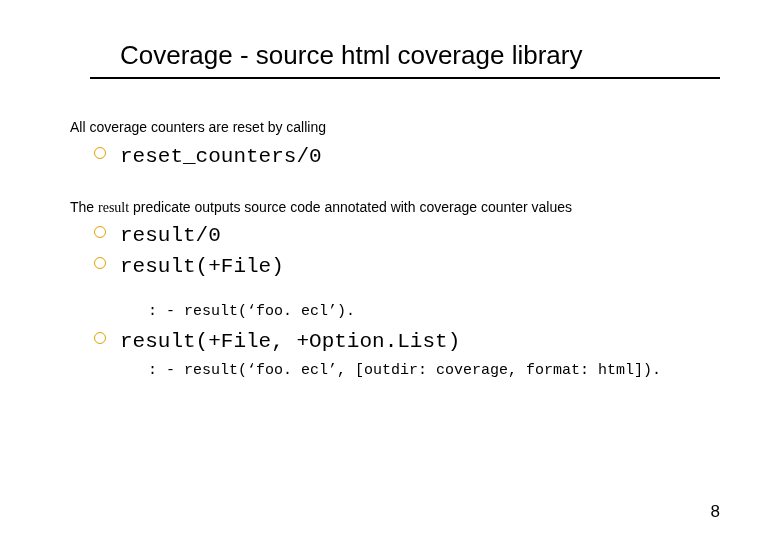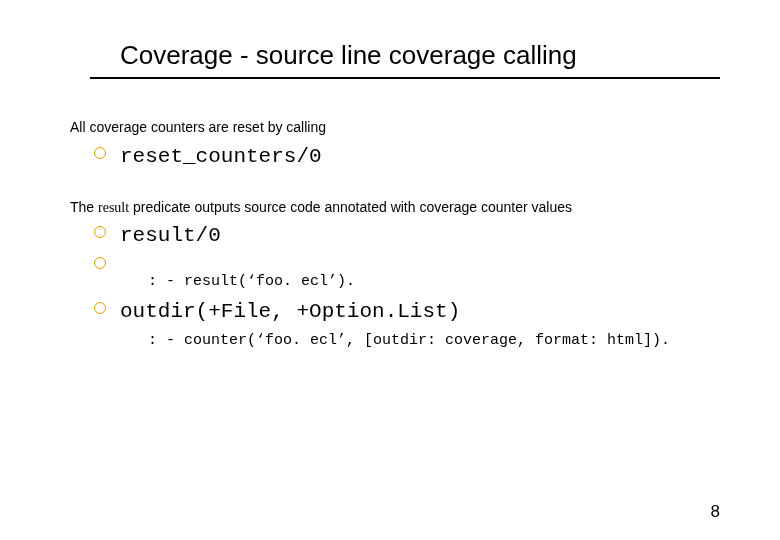--- a/index.html
+++ b/index.html
@@ -71,46 +71,47 @@
   .page-num {
     position: absolute;
     bottom: 18px;
     right: 60px;
     font-size: 17px;
   }
 </style>
 </head>
 <body>
 
-<h1 class="title">Coverage - source line coverage calling</h1>
+<h1 class="title">Coverage - source html coverage library</h1>
 <hr class="rule">
 
 <p class="para">All coverage counters are reset by calling</p>
 <ul class="list">
   <li>
     <span class="bullet"></span>
     <span class="mono">reset_counters/0</span>
   </li>
 </ul>
 
 <p class="para indent-para">
   <span>The </span><span class="mono-inline">result</span><span> predicate outputs source code annotated with coverage counter values</span>
 </p>
 <ul class="list" style="margin-bottom:22px;">
   <li>
     <span class="bullet"></span>
     <span class="mono">result/0</span>
   </li>
   <li>
     <span class="bullet"></span>
+    <span class="mono">result(+File)</span>
   </li>
 </ul>
 <p class="sub">: - result(‘foo. ecl’).</p>
 
 <ul class="list" style="margin-bottom:6px;">
   <li>
     <span class="bullet"></span>
-    <span class="mono">outdir(+File, +Option.List)</span>
+    <span class="mono">result(+File, +Option.List)</span>
   </li>
 </ul>
-<p class="sub">: - counter(‘foo. ecl’, [outdir: coverage, format: html]).</p>
+<p class="sub">: - result(‘foo. ecl’, [outdir: coverage, format: html]).</p>
 
 <div class="page-num">8</div>
 
 </body></html>

